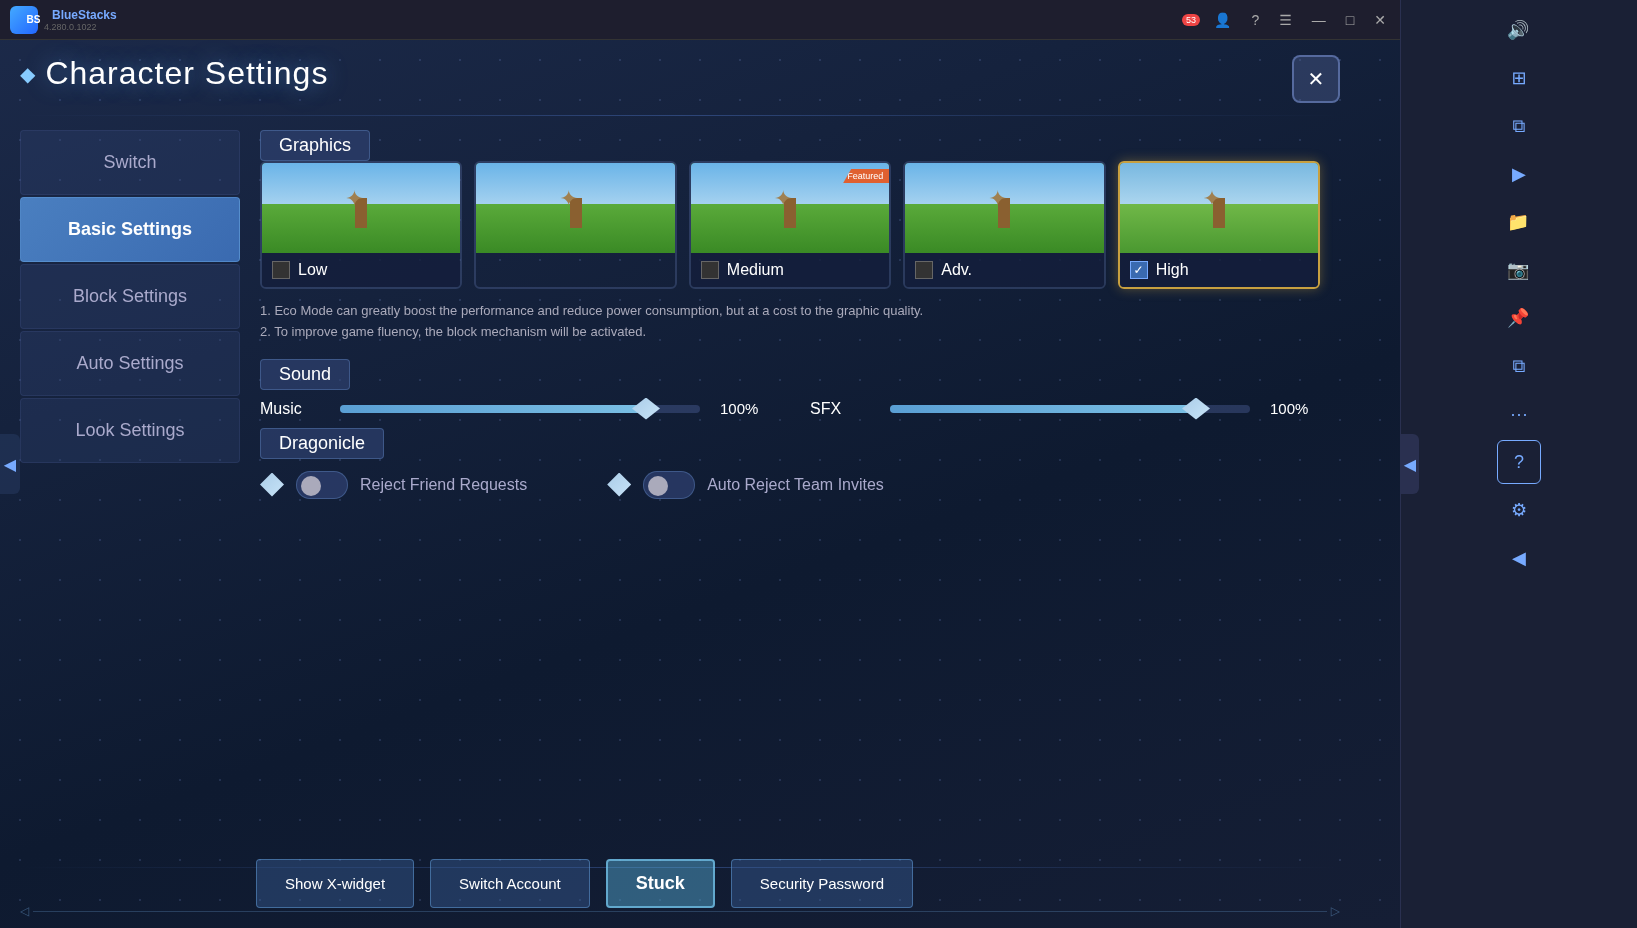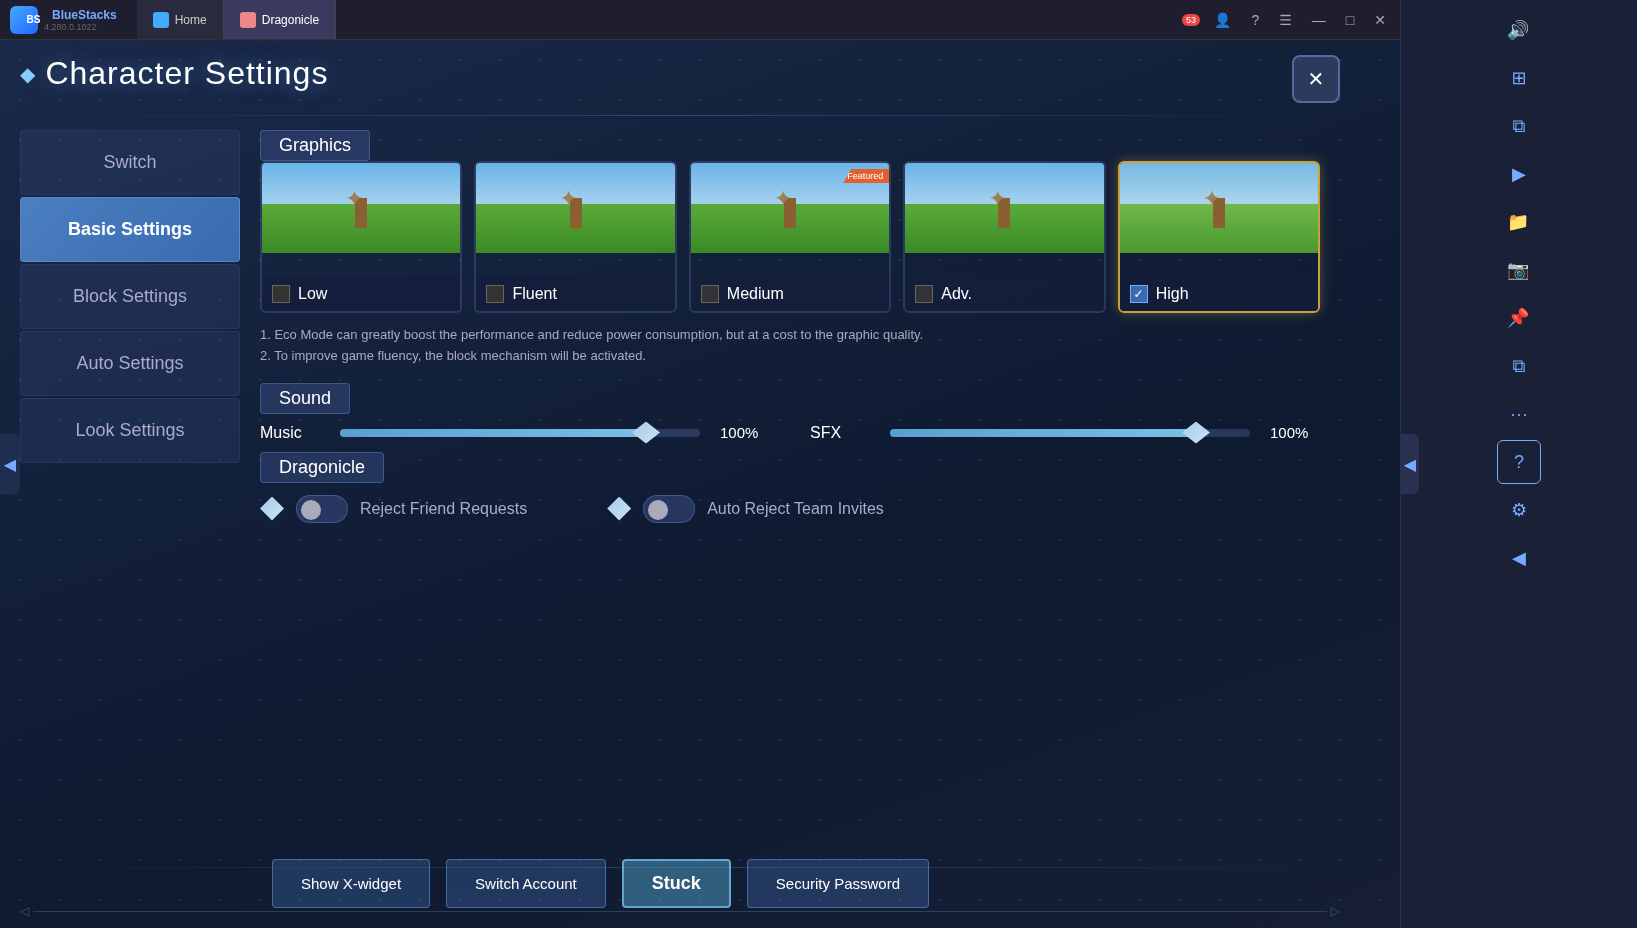--- a/index.html
+++ b/index.html
@@ -305,21 +305,20 @@
       clip-path: polygon(8px 0, 100% 0, 100% 100%, 0 100%);
     }
     .graphics-label {
       display: flex;
       align-items: center;
       gap: 8px;
       padding: 8px 10px;
       background: rgba(20,30,60,0.8);
       color: white;
       font-size: 16px;
-      margin-top: 24px;
     }
     .quality-checkbox {
       width: 18px; height: 18px;
       background: #333;
       border: 1px solid #666;
       display: flex; align-items: center; justify-content: center;
       font-size: 12px;
     }
     .quality-checkbox.checked {
       background: #3a6ab0;
@@ -410,21 +409,21 @@
     }
     .toggle-label {
       color: #aac;
       font-size: 16px;
     }
 
     
     .bottom-buttons {
       position: absolute;
       bottom: 20px;
-      left: 272px;
+      left: 256px;
       display: flex;
       gap: 16px;
     }
     .action-btn {
       padding: 12px 28px;
       background: rgba(60,100,160,0.4);
       border: 1px solid rgba(100,160,220,0.5);
       border-radius: 4px;
       color: white;
       font-size: 15px;
@@ -455,30 +454,20 @@
 <body>
 
 <div class="main-area">
 
   <div class="topbar">
     <div class="topbar-logo">
       <div class="bs-icon">BS</div>
       <div>
         <div class="bs-name">BlueStacks</div>
         <div class="bs-version">4.280.0.1022</div>
-      </div>
-    </div>
-    <div class="tab-bar">
-      <div class="tab">
-        <div class="tab-icon"></div>
-        <span>Home</span>
-      </div>
-      <div class="tab active">
-        <div class="tab-icon" style="background:#e88;"></div>
-        <span>Dragonicle</span>
       </div>
     </div>
     <div class="topbar-right">
       <span class="notif-badge">53</span>
       <span class="topbar-btn">👤</span>
       <span class="topbar-btn">?</span>
       <span class="topbar-btn">☰</span>
       <span class="topbar-btn">—</span>
       <span class="topbar-btn">□</span>
       <span class="topbar-btn">✕</span>
@@ -538,24 +527,20 @@
             <span>Low</span>
           </div>
         </div>
 
         <div class="graphics-card">
           <div class="graphics-thumbnail">
             <div class="thumb-sky"></div>
             <div class="thumb-ground"></div>
             <div class="thumb-windmill"></div>
           </div>
-          <div class="graphics-label">
-            <div class="quality-checkbox"></div>
-            <span>Fluent</span>
-          </div>
         </div>
 
         <div class="graphics-card">
           <div class="graphics-thumbnail" style="position:relative;padding-left:20px;">
             <div class="thumb-sky"></div>
             <div class="thumb-ground"></div>
             <div class="thumb-windmill"></div>
             <div class="thumb-featured">Featured</div>
           </div>
           <div class="graphics-label">

